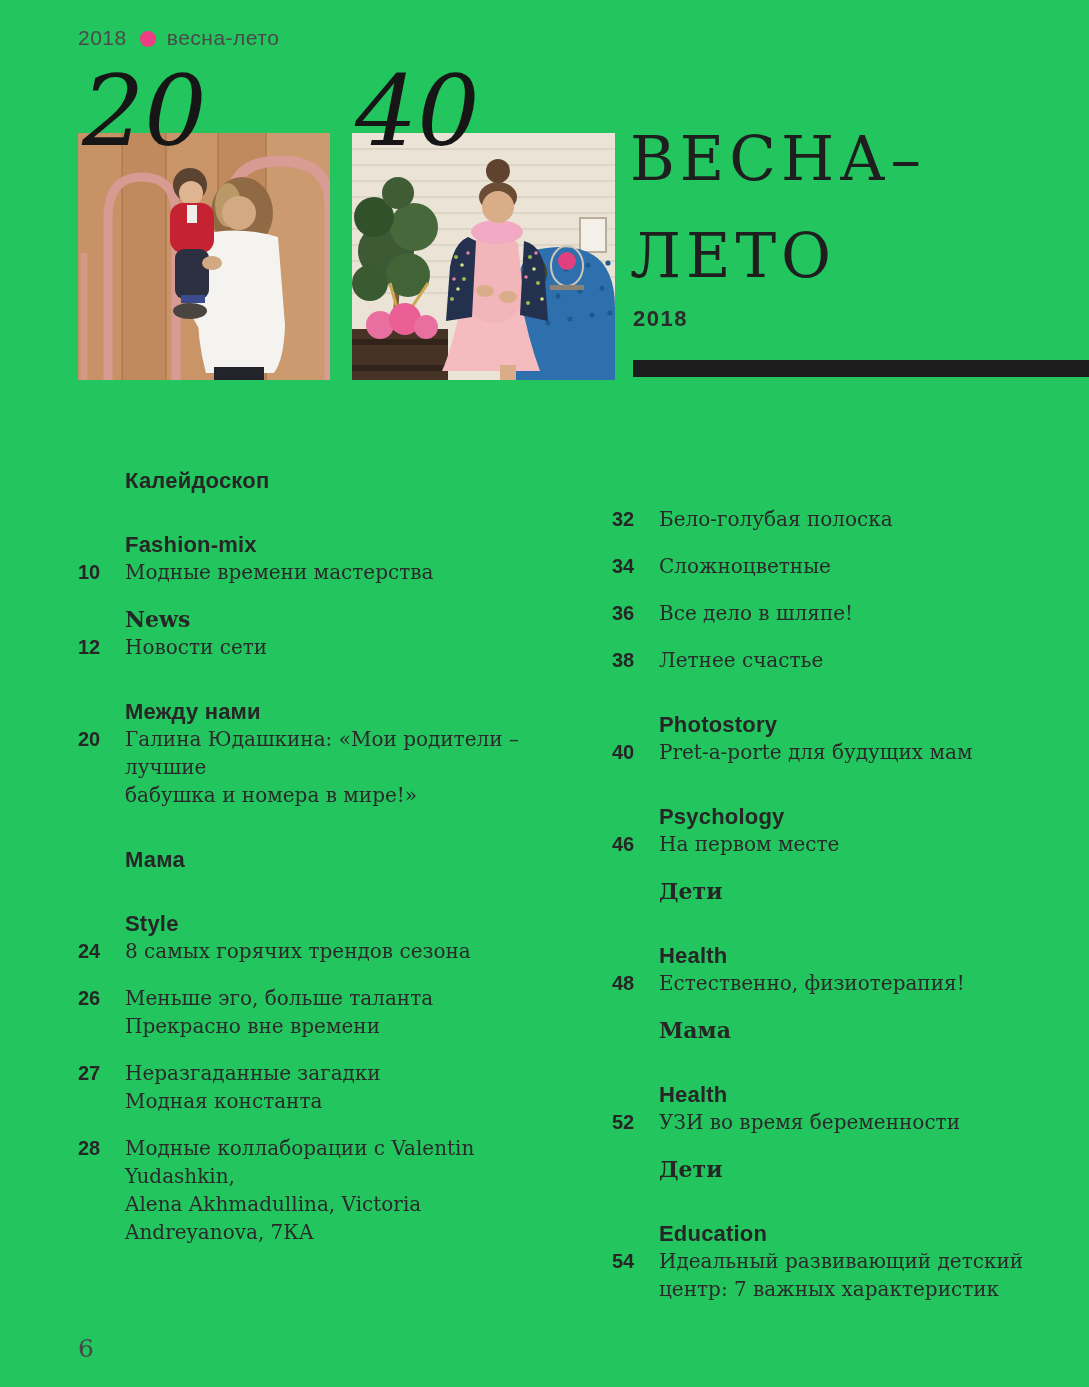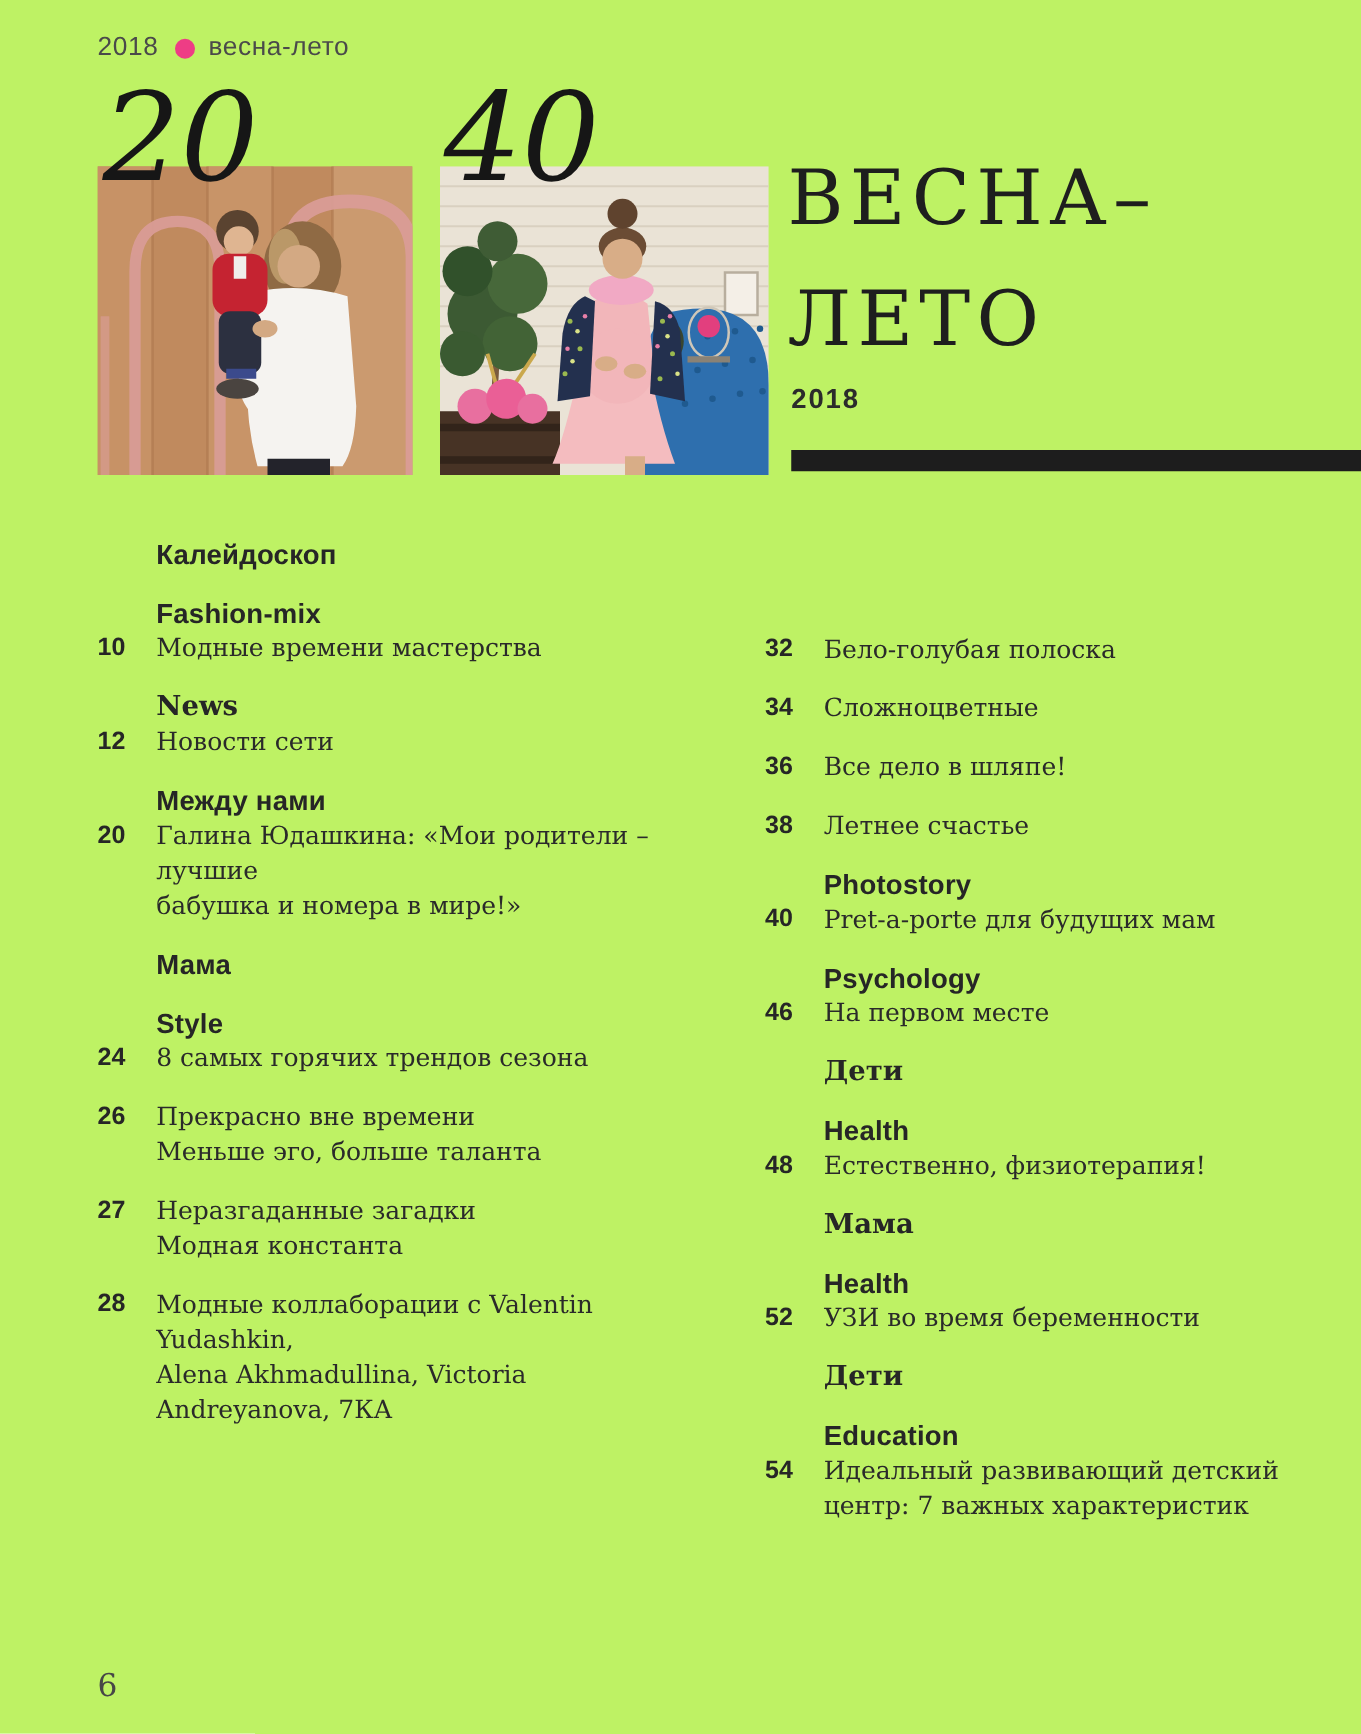--- a/index.html
+++ b/index.html
@@ -1,16 +1,16 @@
 <!DOCTYPE html>
 <html><head>
 <meta charset="utf-8">
 <style>
   html,body{margin:0;padding:0;background:#ffffff;}
-  .page{position:relative;width:1089px;height:1387px;background:#bef264;overflow:hidden;
+  .page{position:relative;width:1089px;height:1387px;background:#22c55e;overflow:hidden;
         font-family:"Liberation Sans",sans-serif;}
   
   .issue-strip{position:absolute;left:78px;top:26px;display:flex;align-items:center;
                font-size:21px;color:#4a4a4a;letter-spacing:0.5px;}
   .issue-dot{width:16px;height:16px;border-radius:50%;margin:2px 11px 0 13px;}
   
   .photo{position:absolute;top:133px;display:block;}
   .photo1{left:78px;}
   .photo2{left:352px;}
   .hero-num{position:absolute;z-index:3;font-family:"DejaVu Serif",serif;font-style:italic;
@@ -22,21 +22,21 @@
   .masthead-year{position:absolute;left:633px;top:306px;font-weight:bold;font-size:22px;
                  letter-spacing:1.5px;color:#2b2b2b;}
   .masthead-bar{position:absolute;left:633px;top:360px;width:456px;height:17px;}
   
   .toc{position:absolute;width:480px;}
   .toc-left{left:78px;top:430px;}
   .toc-right{left:612px;top:505px;}
   .group{margin-bottom:20px;}
   .group-header{display:block;padding-left:47px;font-size:22px;line-height:27px;
                 font-weight:bold;color:#262626;}
-  .group-header.sans{font-family:"Liberation Sans",sans-serif;letter-spacing:0.2px;}
+  .group-header.sans{font-family:"Liberation Sans",sans-serif;letter-spacing:0.2px;margin-top:37px;}
   .group-header.serif{font-family:"DejaVu Serif",serif;}
   .item{display:grid;grid-template-columns:47px auto;}
   .items .item + .item{margin-top:19px;}
   .pg{font-family:"Liberation Sans",sans-serif;font-weight:bold;font-size:20px;
       line-height:28px;color:#262626;}
   .lines{font-family:"DejaVu Serif",serif;font-size:20px;line-height:28px;color:#2a2a2a;}
   
   .folio{position:absolute;left:78px;top:1334px;font-family:"DejaVu Serif",serif;
          font-size:25px;color:#474747;}
 </style>
@@ -231,22 +231,22 @@
     <div class="items">
           <div class="item">
             <span class="pg">24</span>
             <div class="lines">
               <div>8 самых горячих трендов сезона</div>
             </div>
           </div>
           <div class="item">
             <span class="pg">26</span>
             <div class="lines">
+              <div>Меньше эго, больше таланта</div>
               <div>Прекрасно вне времени</div>
-              <div>Меньше эго, больше таланта</div>
             </div>
           </div>
           <div class="item">
             <span class="pg">27</span>
             <div class="lines">
               <div>Неразгаданные загадки</div>
               <div>Модная константа</div>
             </div>
           </div>
           <div class="item">

